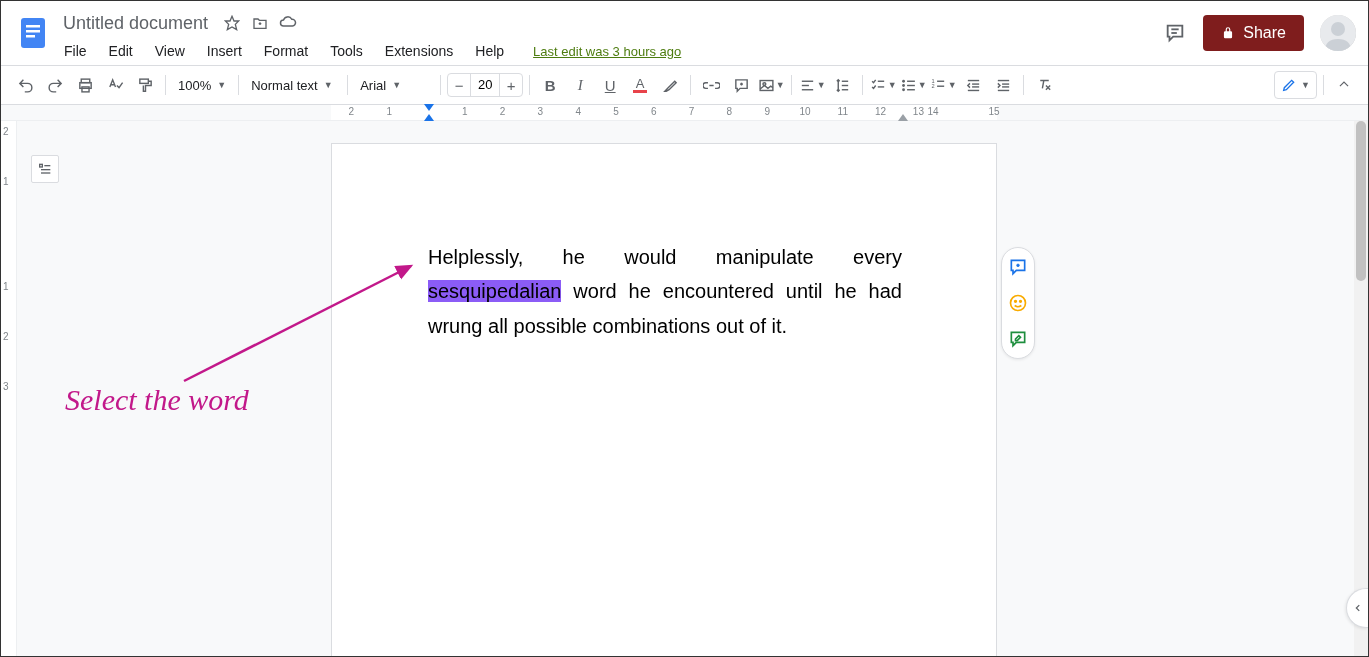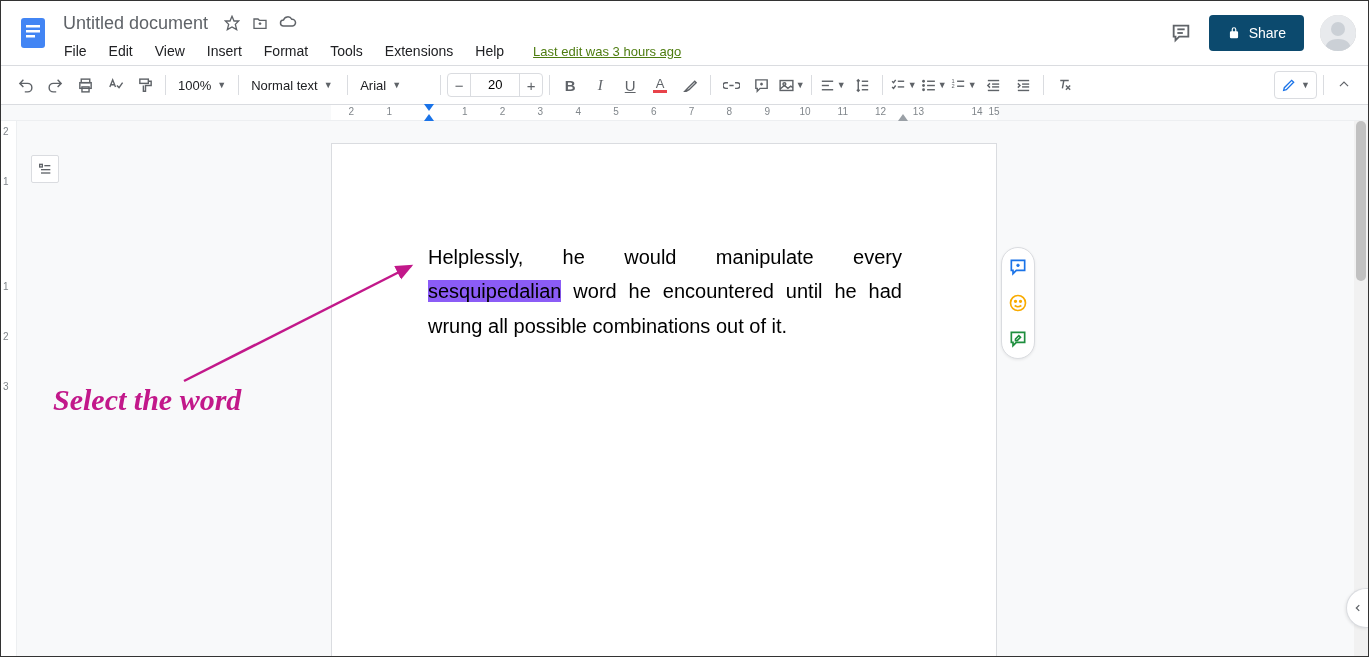--- a/index.html
+++ b/index.html
@@ -11,35 +11,35 @@
 .docs-icon svg { width: 36px; height: 36px; }
 .title-area { display: flex; flex-direction: column; flex: 1; }
 .title-row { display: flex; align-items: center; gap: 8px; height: 28px; }
 .doc-title { font-size: 18px; color: #5f6368; padding: 2px 6px; border-radius: 4px; }
 .title-icon { width: 20px; height: 20px; display: flex; align-items: center; justify-content: center; color: #5f6368; cursor: pointer; }
 .menu-row { display: flex; align-items: center; gap: 8px; height: 28px; }
 .menu-item { font-size: 14px; color: #202124; padding: 4px 7px; border-radius: 4px; cursor: pointer; }
 .last-edit { font-size: 13px; color: #4d7c0f; text-decoration: underline; margin-left: 14px; cursor: pointer; }
 .header-right { display: flex; align-items: center; gap: 16px; padding-top: 6px; }
 .comment-history-icon { width: 24px; height: 24px; display:flex; align-items:center; justify-content:center; color: #5f6368; cursor: pointer; }
-.share-btn { background: #0c4a6e; color: #fff; border: none; border-radius: 4px; height: 36px; padding: 0 18px; font-size: 14px; font-weight: 500; display: flex; align-items: center; gap: 8px; cursor: pointer; }
+.share-btn { background: #7f1d1d; color: #fff; border: none; border-radius: 4px; height: 36px; padding: 0 18px; font-size: 16px; font-weight: 500; display: flex; align-items: center; gap: 8px; cursor: pointer; }
 .avatar { width: 36px; height: 36px; border-radius: 50%; background: linear-gradient(135deg, #ddd, #bbb); overflow: hidden; cursor: pointer; display:flex; align-items:center; justify-content:center; }
 .avatar svg { width: 36px; height: 36px; }
 
 
 .toolbar { height: 40px; border-top: 1px solid #dadce0; border-bottom: 1px solid #dadce0; display: flex; align-items: center; padding: 0 10px; gap: 2px; background: #fff; }
 .tb-btn { width: 28px; height: 28px; display: flex; align-items: center; justify-content: center; border-radius: 4px; cursor: pointer; color: #5f6368; }
 .tb-sep { width: 1px; height: 20px; background: #dadce0; margin: 0 4px; }
 .tb-select { height: 26px; display: flex; align-items: center; padding: 0 6px; gap: 6px; cursor: pointer; font-size: 13px; color: #202124; border-radius: 4px; }
 .zoom-select { min-width: 56px; }
 .style-select { min-width: 96px; }
 .font-select { min-width: 80px; text-align: right; }
 .font-size-group { display: flex; align-items: center; border: 1px solid #dadce0; border-radius: 4px; height: 24px; }
 .font-size-group .fs-btn { width: 22px; height: 22px; display:flex; align-items:center; justify-content:center; cursor:pointer; color:#5f6368; font-size: 15px; }
-.font-size-group .fs-val { width: 50px; text-align: center; font-size: 13px; border-left: 1px solid #dadce0; border-right: 1px solid #dadce0; height: 22px; line-height: 22px; }
+.font-size-group .fs-val { width: 30px; text-align: center; font-size: 13px; border-left: 1px solid #dadce0; border-right: 1px solid #dadce0; height: 22px; line-height: 22px; }
 .dropdown-caret { font-size: 9px; color: #5f6368; }
 .tb-spacer { flex: 1; }
 .editing-btn { display: flex; align-items:center; gap:4px; padding: 0 6px; height: 28px; border: 1px solid #dadce0; border-radius: 4px; cursor:pointer; }
 .editing-btn .pen { color: #1a73e8; }
 .collapse-btn { width: 28px; height: 28px; display:flex; align-items:center; justify-content:center; cursor:pointer; color:#5f6368; }
 
 
 .ruler-h { height: 16px; background: #fff; position: relative; border-bottom: 1px solid #edeff1; }
 .ruler-track { position: absolute; left: 330px; width: 666px; top: 0; bottom: 0; background: #fff; }
 .ruler-gray-left { position:absolute; left: 0; width: 330px; top:0; bottom:0; background:#f8f9fa; }
@@ -333,21 +333,21 @@
       <span class="ruler-num" style="left: 577.2px;">4</span>
       <span class="ruler-num" style="left: 615px;">5</span>
       <span class="ruler-num" style="left: 652.8px;">6</span>
       <span class="ruler-num" style="left: 690.6px;">7</span>
       <span class="ruler-num" style="left: 728.4px;">8</span>
       <span class="ruler-num" style="left: 766.2px;">9</span>
       <span class="ruler-num" style="left: 804px;">10</span>
       <span class="ruler-num" style="left: 841.8px;">11</span>
       <span class="ruler-num" style="left: 879.6px;">12</span>
       <span class="ruler-num" style="left: 917.4px;">13</span>
-      <span class="ruler-num" style="left: 976px;">14</span>
+      <span class="ruler-num" style="left: 932px;">14</span>
       <span class="ruler-num" style="left: 993px; text-align: right;">15</span>
     </div>
   <div class="indent-marker-down" style="left: 423px;"></div>
   <div class="indent-marker-up" style="left: 423px;"></div>
   <div class="right-indent" style="left: 897px;"></div>
 </div>
 
 <div class="canvas-wrap">
   <div class="ruler-v">
     <span class="rv-num" style="top: 10px">2</span>
@@ -397,21 +397,21 @@
   <div class="vscroll">
     <div class="vscroll-thumb"></div>
   </div>
 
   <div class="explore-tab">
     <svg width="10" height="10" viewBox="0 0 24 24" fill="none" stroke="#5f6368" stroke-width="3">
         <path d="M15 5 L8 12 L15 19"></path>
       </svg>
   </div>
 
-  <div class="annotation-text" style="left: 52px; top: 262px; font-weight: bold;">Select the word</div>
+  <div class="annotation-text" style="left: 64px; top: 262px;">Select the word</div>
   <svg class="annotation-arrow" style="left: 165px; top: 130px;" width="260" height="140">
     <defs>
         <marker id="arrowhead" markerWidth="8" markerHeight="8" refX="6" refY="3" orient="auto">
           <polygon points="0 0, 7 3, 0 6" fill="#c2188a"></polygon>
         </marker>
       </defs>
     <line x1="18" y1="130" x2="245" y2="15" stroke="#c2188a" stroke-width="2.5" marker-end="url(#arrowhead)"></line>
   </svg>
 </div>
 

